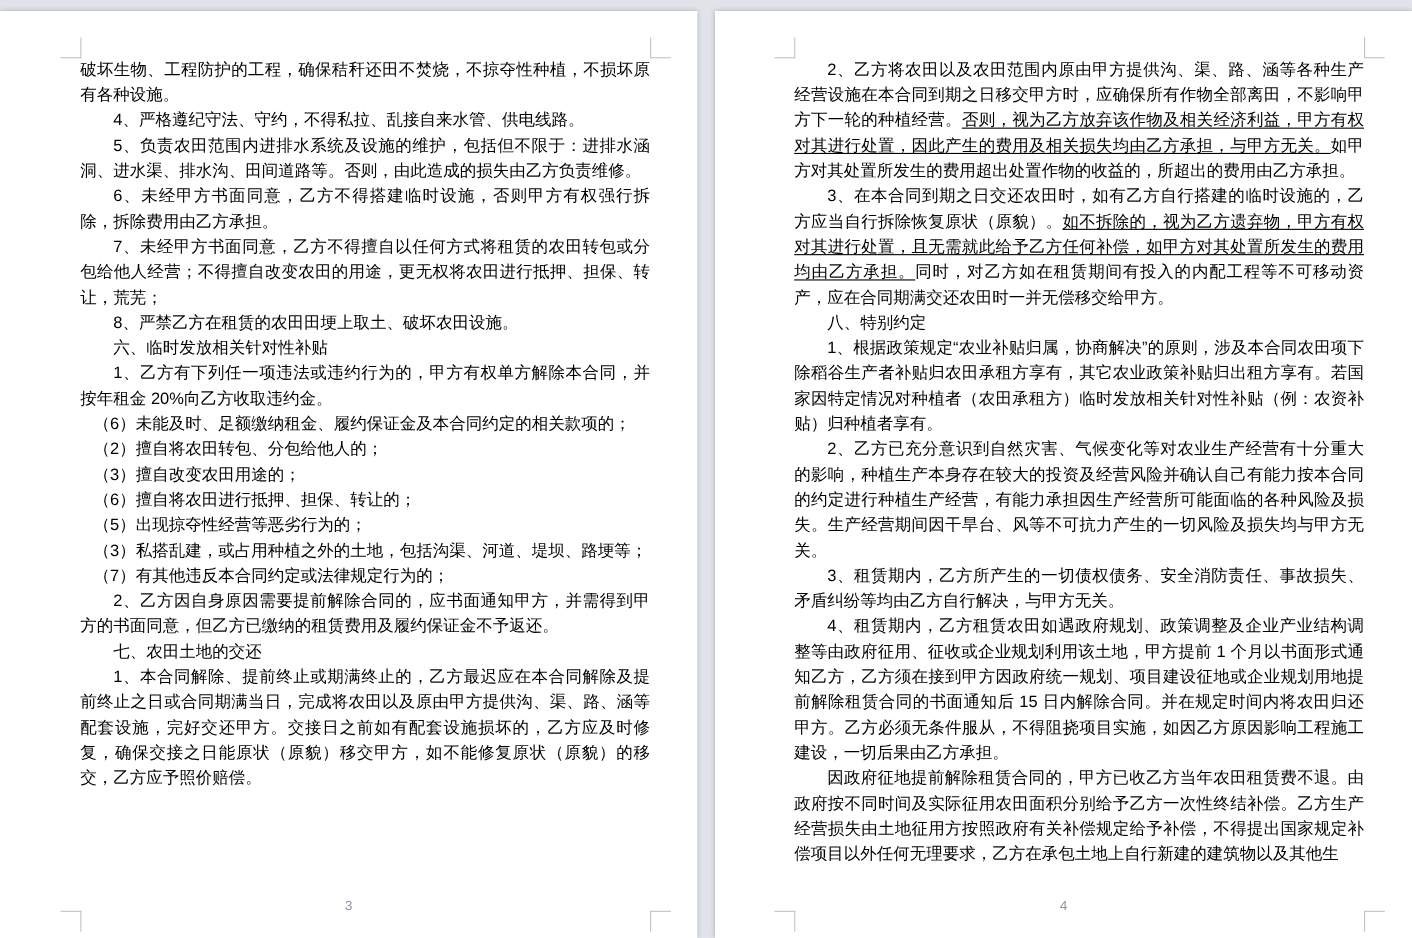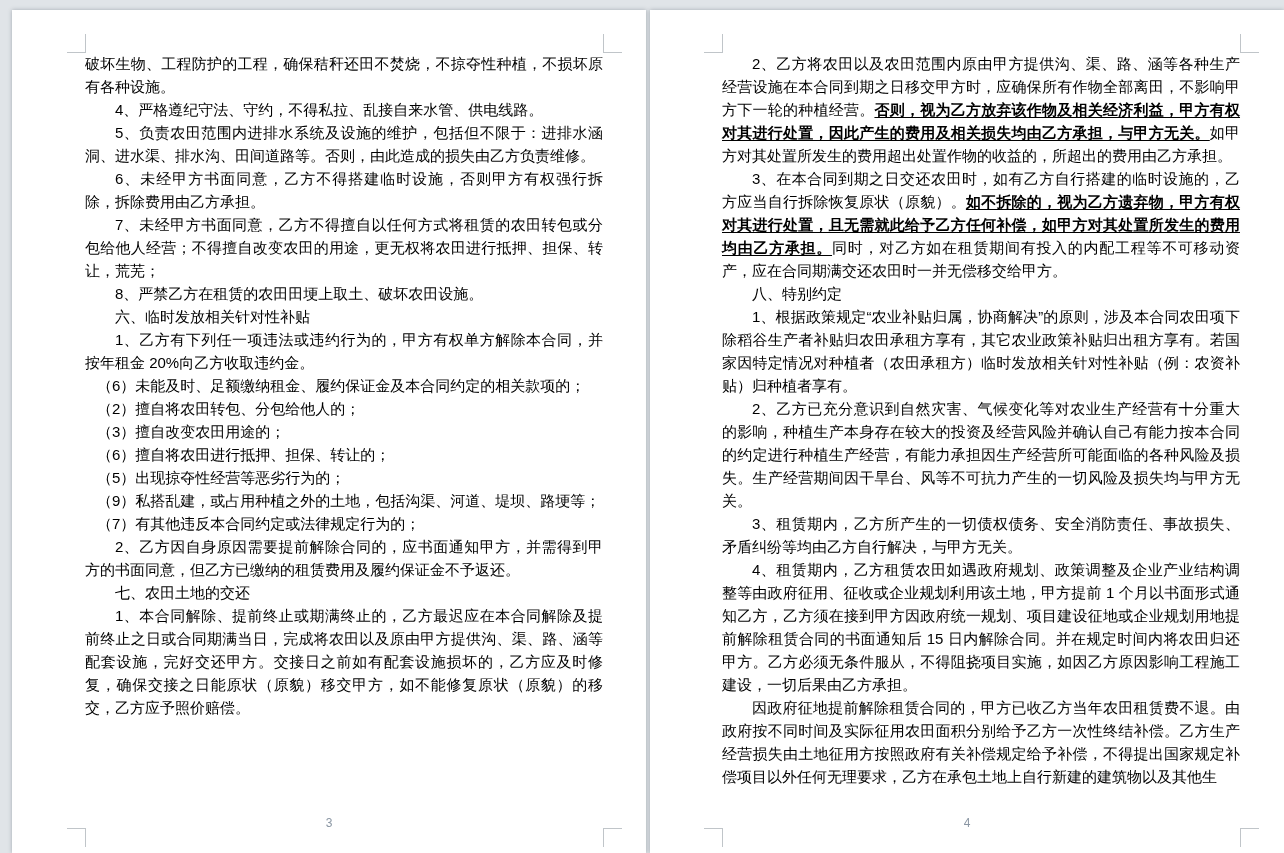--- a/index.html
+++ b/index.html
@@ -5,36 +5,36 @@
   html,body{margin:0;padding:0;}
   body{
     width:1284px;height:853px;overflow:hidden;position:relative;
     background:#e0e4e8;
     font-family:"Liberation Sans","DejaVu Sans",sans-serif;
   }
   .page{
     position:absolute;top:10px;width:634px;height:843px;background:#ffffff;
     box-shadow:0 0 4px rgba(90,100,110,.45);
   }
-  .page.left{left:12px;}
+  .page.left{left:0;}
   .page.right{left:650px;}
   .page-body{
     position:absolute;top:42px;width:518px;color:#000;
     font-size:15px;line-height:23px;text-align:justify;
   }
   .page.left .page-body{left:73px;}
   .page.right .page-body{left:72px;}
   .para{margin:0;text-align:justify;}
   .indent-first{text-indent:2em;}
   .indent-small{text-indent:0.8em;}
   .indent-none{text-indent:0;}
   .heading{font-weight:bold;}
   .run-normal{font-weight:normal;}
   .run-bold{font-weight:normal;}
-  .run-boldunderline{font-weight:bold;text-decoration:underline;text-underline-offset:2px;}
+  .run-boldunderline{font-weight:normal;text-decoration:underline;text-underline-offset:2px;}
   .page-number{
     position:absolute;top:806px;left:0;width:100%;text-align:center;
     font-size:12px;color:#8a96a3;line-height:14px;
   }
   
   .crop{position:absolute;width:18px;height:18px;}
   .crop.tl{border-right:1px solid #c0c5c9;border-bottom:1px solid #c0c5c9;top:24px;}
   .crop.tr{border-left:1px solid #c0c5c9;border-bottom:1px solid #c0c5c9;top:24px;}
   .crop.bl{border-right:1px solid #c0c5c9;border-top:1px solid #c0c5c9;top:818px;}
   .crop.br{border-left:1px solid #c0c5c9;border-top:1px solid #c0c5c9;top:818px;}
@@ -58,21 +58,21 @@
       <p class="para indent-first"><span class="run-normal">6、未经甲方书面同意，乙方不得搭建临时设施，否则甲方有权强行拆除，拆除费用由乙方承担。</span></p>
       <p class="para indent-first"><span class="run-normal">7、未经甲方书面同意，乙方不得擅自以任何方式将租赁的农田转包或分包给他人经营；不得擅自改变农田的用途，更无权将农田进行抵押、担保、转让，荒芜；</span></p>
       <p class="para indent-first"><span class="run-normal">8、严禁乙方在租赁的农田田埂上取土、破坏农田设施。</span></p>
       <p class="para indent-first heading"><span class="run-bold">六、临时发放相关针对性补贴</span></p>
       <p class="para indent-first"><span class="run-normal">1、乙方有下列任一项违法或违约行为的，甲方有权单方解除本合同，并按年租金 20%向乙方收取违约金。</span></p>
       <p class="para indent-small"><span class="run-normal">（6）未能及时、足额缴纳租金、履约保证金及本合同约定的相关款项的；</span></p>
       <p class="para indent-small"><span class="run-normal">（2）擅自将农田转包、分包给他人的；</span></p>
       <p class="para indent-small"><span class="run-normal">（3）擅自改变农田用途的；</span></p>
       <p class="para indent-small"><span class="run-normal">（6）擅自将农田进行抵押、担保、转让的；</span></p>
       <p class="para indent-small"><span class="run-normal">（5）出现掠夺性经营等恶劣行为的；</span></p>
-      <p class="para indent-small"><span class="run-normal">（9）私搭乱建，或占用种植之外的土地，包括沟渠、河道、堤坝、路埂等；</span></p>
+      <p class="para indent-small"><span class="run-normal">（3）私搭乱建，或占用种植之外的土地，包括沟渠、河道、堤坝、路埂等；</span></p>
       <p class="para indent-small"><span class="run-normal">（7）有其他违反本合同约定或法律规定行为的；</span></p>
       <p class="para indent-first"><span class="run-normal">2、乙方因自身原因需要提前解除合同的，应书面通知甲方，并需得到甲方的书面同意，但乙方已缴纳的租赁费用及履约保证金不予返还。</span></p>
       <p class="para indent-first heading"><span class="run-bold">七、农田土地的交还</span></p>
       <p class="para indent-first"><span class="run-normal">1、本合同解除、提前终止或期满终止的，乙方最迟应在本合同解除及提前终止之日或合同期满当日，完成将农田以及原由甲方提供沟、渠、路、涵等配套设施，完好交还甲方。交接日之前如有配套设施损坏的，乙方应及时修复，确保交接之日能原状（原貌）移交甲方，如不能修复原状（原貌）的移交，乙方应予照价赔偿。</span></p>
     </div>
   <div class="page-number">3</div>
 </div>
 
 <div class="page right">
   <div class="crop tl"></div>

